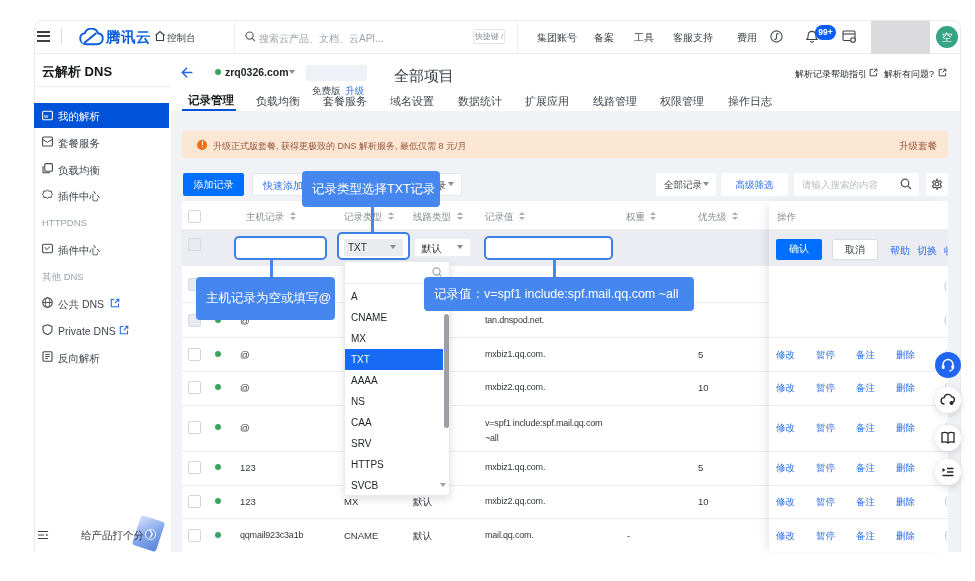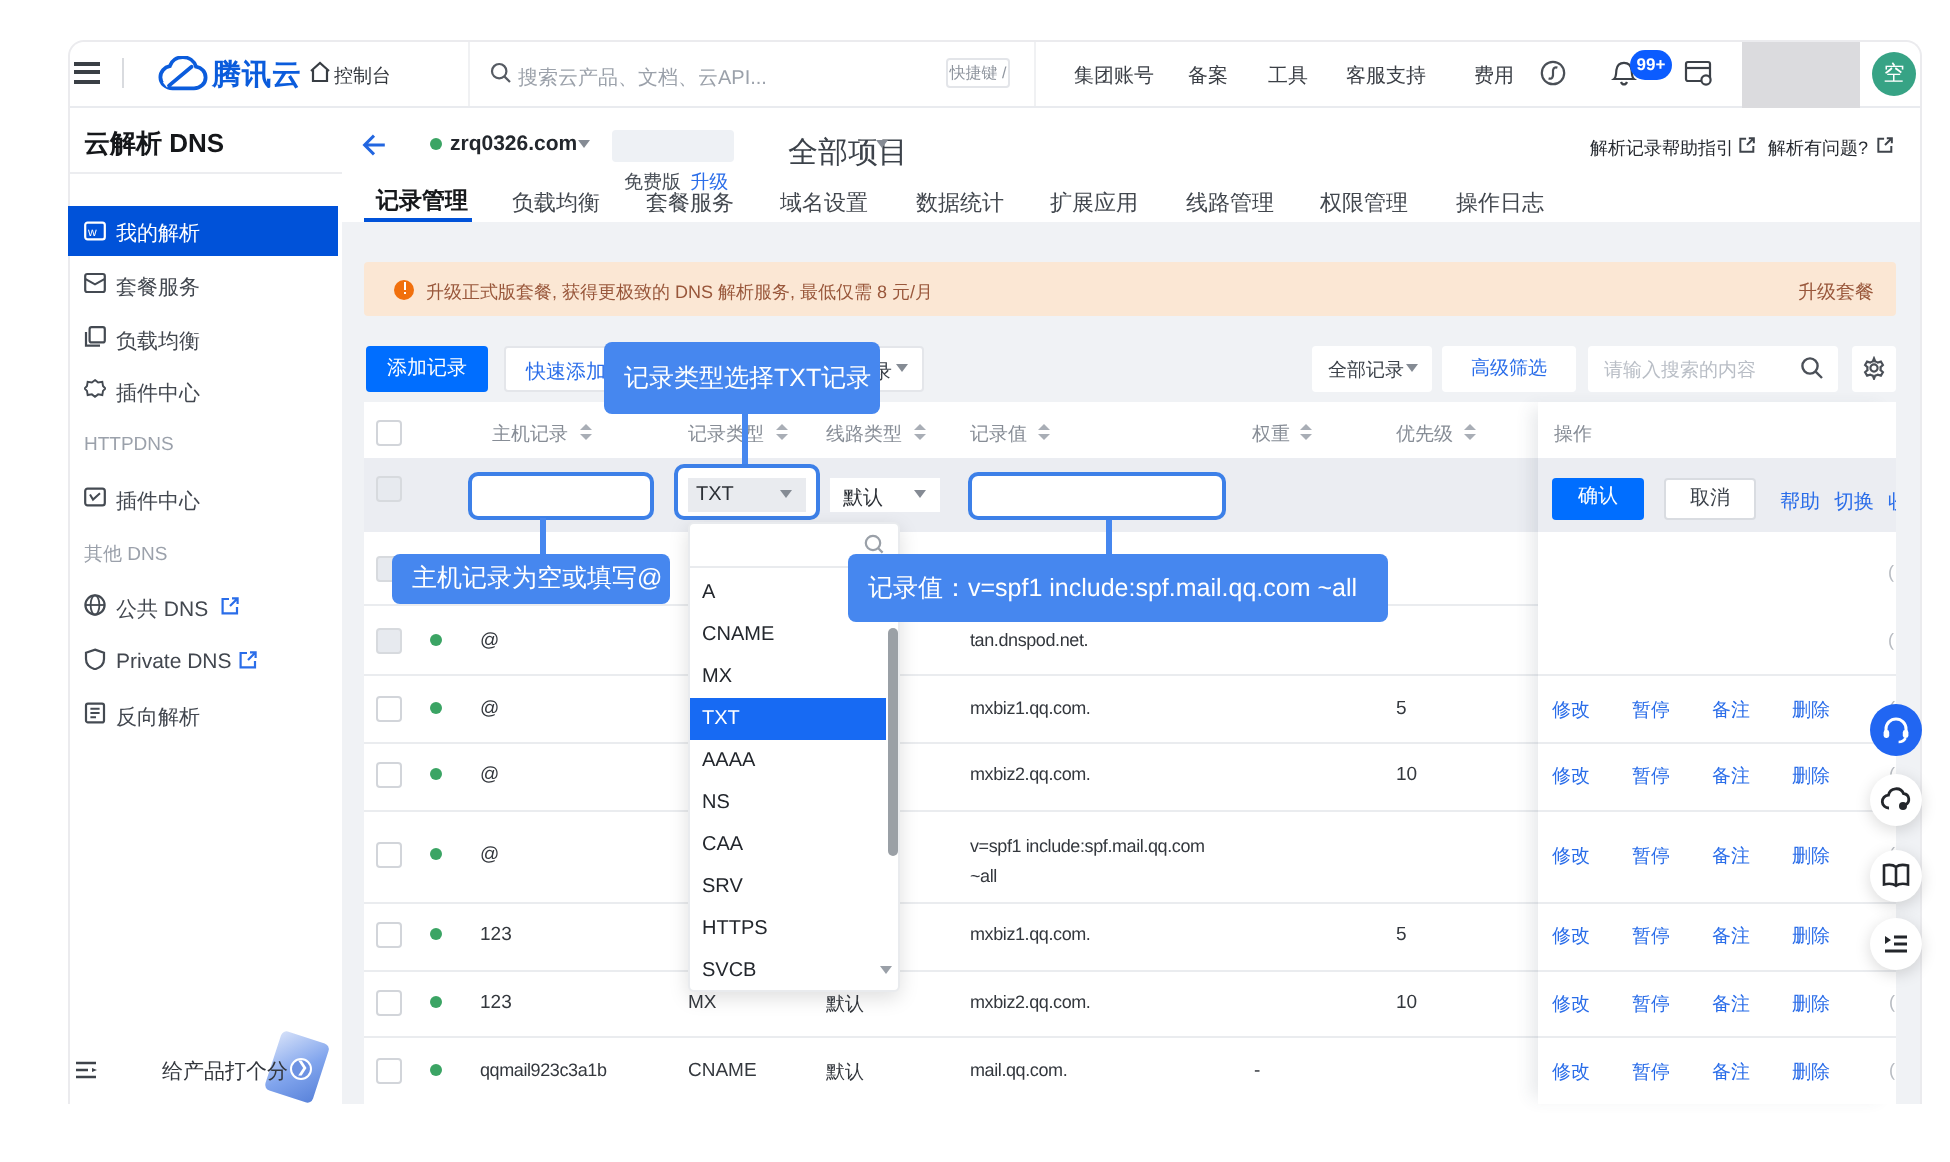--- a/index.html
+++ b/index.html
@@ -349,21 +349,21 @@
 <div class="ab" style="left:351px; top:416.5px; font-size:10px; color:#23272d;">CAA</div>
 <div class="ab" style="left:351px; top:437.5px; font-size:10px; color:#23272d;">SRV</div>
 <div class="ab" style="left:351px; top:458.5px; font-size:10px; color:#23272d;">HTTPS</div>
 <div class="ab" style="left:351px; top:479.5px; font-size:10px; color:#23272d;">SVCB</div>
 <div class="ab" style="left:443.5px; top:314px; width:5px; height:114px; background:#9aa0a6; border-radius:3px;"></div>
 <div class="ab" style="left:440px; top:483px; width:0; height:0; border-left:3.5px solid transparent; border-right:3.5px solid transparent; border-top:4.5px solid #9aa0a8;"></div>
 
 <div class="ab" style="left:371px; top:203px; width:3px; height:29px; background:#4687ef;"></div>
 <div class="ab tip" style="left:302px; top:171px; width:138px; height:36px; padding-left:10px;">记录类型选择TXT记录</div>
 <div class="ab" style="left:269.5px; top:259px; width:3px; height:19px; background:#4687ef;"></div>
-<div class="ab tip" style="left:196px; top:277px; width:139px; height:25px; padding-left:10px;">主机记录为空或填写@</div>
+<div class="ab tip" style="left:196px; top:277px; width:139px; height:43px; padding-left:10px;">主机记录为空或填写@</div>
 <div class="ab" style="left:552.5px; top:260px; width:3px; height:18px; background:#4687ef;"></div>
 <div class="ab tip" style="left:424px; top:277px; width:269.5px; height:34px; padding-left:10px; font-size:12.5px;">记录值：v=spf1 include:spf.mail.qq.com ~all</div>
 
 <div class="ab" style="left:934.6px; top:351.6px; width:26.8px; height:26.8px; border-radius:50%; background:#2166f2;"></div>
 <svg class="ab" style="left:940px; top:357px;" width="16" height="16" viewBox="0 0 16 16">
   <path d="M3 9 V7.5 a5 5 0 0 1 10 0 V9" fill="none" stroke="#fff" stroke-width="1.5"></path>
   <rect x="1.8" y="8" width="2.8" height="4" rx="1.2" fill="#fff"></rect>
   <rect x="11.4" y="8" width="2.8" height="4" rx="1.2" fill="#fff"></rect>
   <path d="M12.8 12 a4 4 0 0 1-3.5 2" fill="none" stroke="#fff" stroke-width="1.3"></path>
 </svg>

